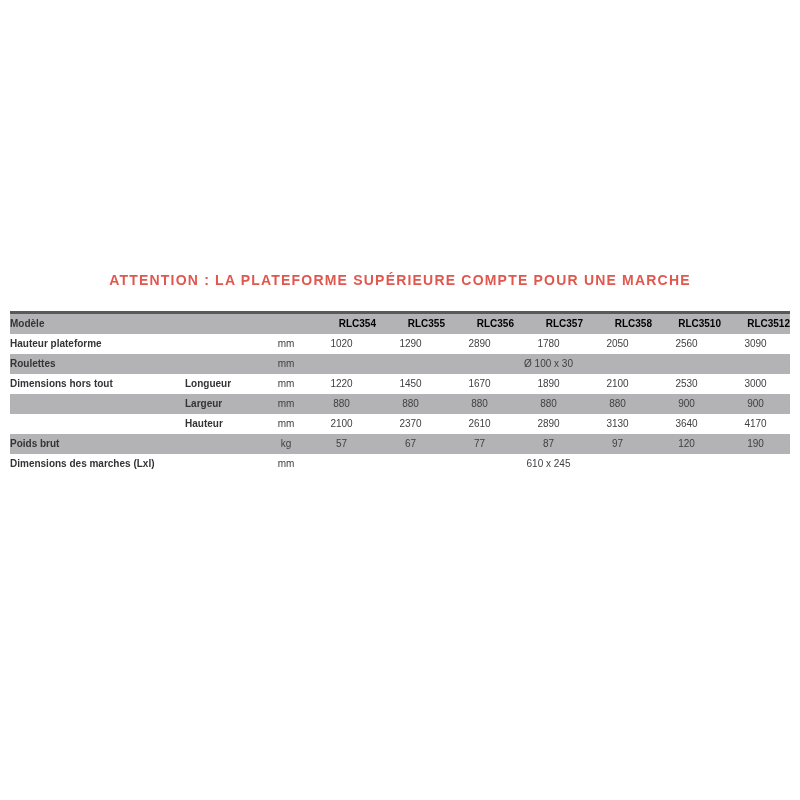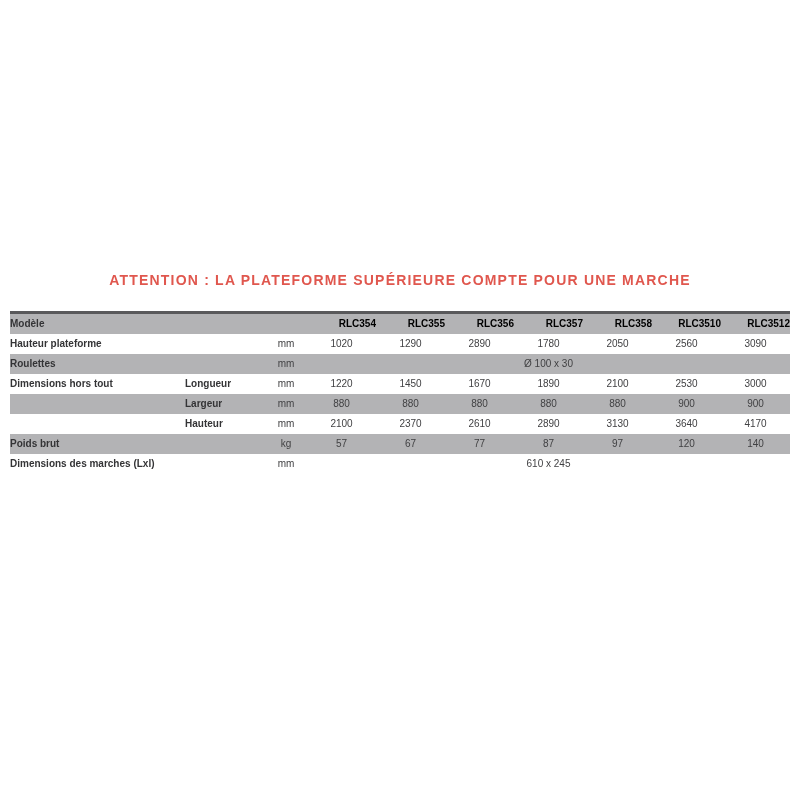--- a/index.html
+++ b/index.html
@@ -163,21 +163,21 @@
 
     <tr class="gray">
       <td colspan="2" class="label">Poids brut</td>
       <td class="unit">kg</td>
       <td class="val">57</td>
       <td class="val">67</td>
       <td class="val">77</td>
       <td class="val">87</td>
       <td class="val">97</td>
       <td class="val">120</td>
-      <td class="val">140</td>
+      <td class="val">190</td>
     </tr>
 
     <tr class="white">
       <td colspan="2" class="label">Dimensions des marches (Lxl)</td>
       <td class="unit">mm</td>
       <td colspan="7" class="span-val">610 x 245</td>
     </tr>
 
   </tbody>
     </table>

